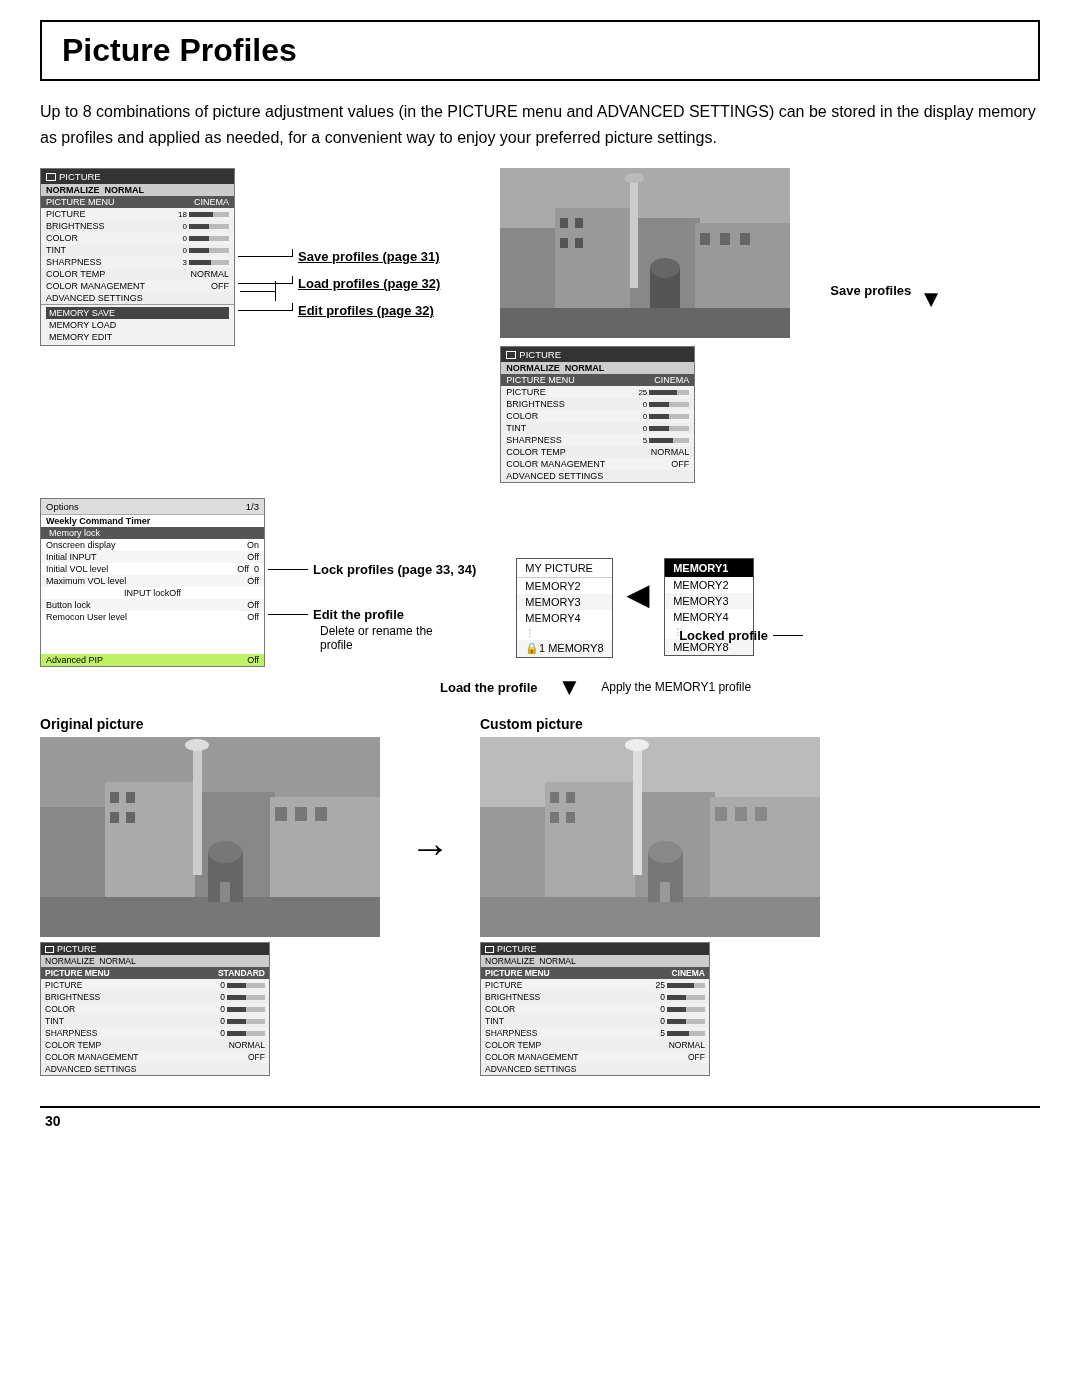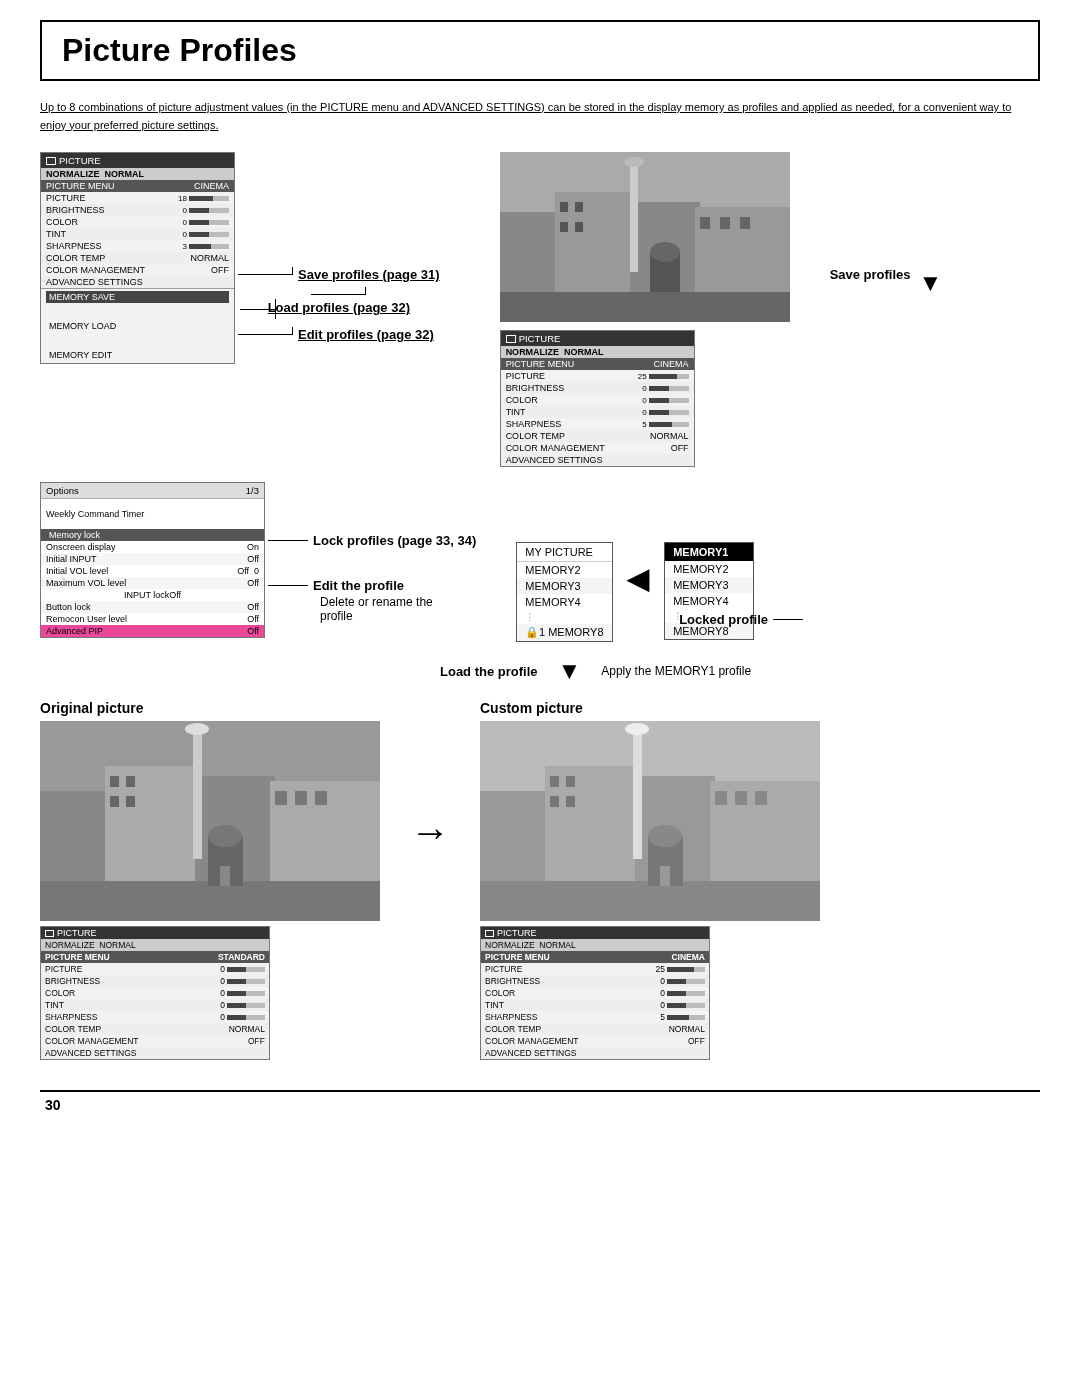--- a/index.html
+++ b/index.html
@@ -13,21 +13,21 @@
       padding: 20px 40px;
     }
   </style>
 </head>
 <body>
 
 <div style="font-size:32px;font-weight:bold;border:2px solid #000;padding:10px 20px;margin-bottom:18px;">
   <span>Picture Profiles</span>
 </div>
 
-<p style="font-size:11px;line-height:1.6;margin-bottom:18px;text-decoration:underline;">
+<p style="font-size:16px;line-height:1.6;margin-bottom:18px;">
   <span>Up to 8 combinations of picture adjustment values (in the PICTURE menu and ADVANCED SETTINGS) can be stored in the display memory as profiles and applied as needed, for a convenient way to enjoy your preferred picture settings.</span>
 </p>
 
 <div style="display:flex;gap:30px;align-items:flex-start;margin-bottom:15px;">
 
   <div style="display:flex;flex-direction:column;gap:5px;min-width:380px;">
 
     <div style="border:1px solid #777;background:#f2f2f2;width:195px;font-size:9.5px;">
       <div style="background:#333;color:#fff;padding:2px 5px;font-size:9.5px;display:flex;align-items:center;gap:3px;">
         <span style="width:10px;height:8px;border:1px solid #fff;display:inline-block;"></span>
@@ -89,40 +89,40 @@
           <span>NORMAL</span>
         </div>
       <div style="display:flex;justify-content:space-between;padding:1px 5px;font-size:9px;">
           <span>COLOR MANAGEMENT</span>
           <span>OFF</span>
         </div>
       <div style="padding:1px 5px;font-size:9px;background:#eee;">ADVANCED SETTINGS</div>
 
       <div style="border-top:1px solid #999;padding:2px 5px;">
         <div style="font-size:9px;padding:1px 0;background:#444;color:#fff;padding:1px 3px;">MEMORY SAVE</div>
-        <div style="font-size:9px;padding:18px 3px;">MEMORY LOAD</div>
+        <div style="font-size:9px;padding:1px 3px;">MEMORY LOAD</div>
         <div style="font-size:9px;padding:1px 3px;">MEMORY EDIT</div>
       </div>
     </div>
 
     <div style="margin-top:-70px;margin-left:200px;display:flex;flex-direction:column;gap:8px;">
       <div style="display:flex;align-items:center;gap:0;">
         <div style="width:35px;border-top:1px solid #000;"></div>
         <div style="width:0;height:20px;border-left:1px solid #000;margin-left:0;"></div>
       </div>
     </div>
 
     <div style="margin-top:5px;margin-left:0;display:flex;flex-direction:column;gap:12px;text-decoration:underline;">
       <div style="display:flex;align-items:center;gap:5px;margin-top:-62px;margin-left:198px;">
         <div style="width:55px;border-top:1px solid #000;position:relative;">
             <div style="position:absolute;right:0;top:-8px;width:1px;height:8px;background:#000;"></div>
           </div>
         <div style="font-size:13px;font-weight:bold;">Save profiles (page 31)</div>
       </div>
-      <div style="display:flex;align-items:center;gap:5px;margin-left:198px;flex-direction:column;">
+      <div style="display:flex;align-items:center;gap:5px;margin-left:198px;">
         <div style="width:55px;border-top:1px solid #000;position:relative;">
             <div style="position:absolute;right:0;top:-8px;width:1px;height:8px;background:#000;"></div>
           </div>
         <div style="font-size:13px;font-weight:bold;">Load profiles (page 32)</div>
       </div>
       <div style="display:flex;align-items:center;gap:5px;margin-left:198px;">
         <div style="width:55px;border-top:1px solid #000;position:relative;">
             <div style="position:absolute;right:0;top:-8px;width:1px;height:8px;background:#000;"></div>
           </div>
         <div style="font-size:13px;font-weight:bold;">Edit profiles (page 32)</div>
@@ -240,21 +240,21 @@
 </div>
 
 <div style="display:flex;gap:20px;align-items:flex-start;margin-bottom:15px;">
 
   <div style="display:flex;flex-direction:column;gap:5px;">
     <div style="border:1px solid #777;background:#fff;width:225px;font-size:9px;">
       <div style="display:flex;justify-content:space-between;padding:2px 5px;background:#ddd;border-bottom:1px solid #aaa;font-size:9.5px;">
         <span>Options</span>
           <span>1/3</span>
       </div>
-      <div style="padding:10px 5px;font-size:9px;">Weekly Command Timer</div>
+      <div style="padding:1px 5px;font-size:9px;font-weight:bold;">Weekly Command Timer</div>
       <div style="padding:1px 8px;font-size:9px;background:#555;color:#fff;">Memory lock</div>
       <div style="display:flex;justify-content:space-between;padding:1px 5px;font-size:9px;">
           <span>Onscreen display</span>
           <span>On</span>
         </div>
       <div style="display:flex;justify-content:space-between;padding:1px 5px;font-size:9px;background:#f5f5f5;">
           <span>Initial INPUT</span>
           <span>Off</span>
         </div>
       <div style="display:flex;justify-content:space-between;padding:1px 5px;font-size:9px;">
@@ -270,21 +270,21 @@
           <span>Off</span>
         </div>
       <div style="display:flex;justify-content:space-between;padding:1px 5px;font-size:9px;background:#f5f5f5;">
           <span>Button lock</span>
           <span>Off</span>
         </div>
       <div style="display:flex;justify-content:space-between;padding:1px 5px;font-size:9px;">
           <span>Remocon User level</span>
           <span>Off</span>
         </div>
-      <div style="display:flex;justify-content:space-between;padding:1px 5px;font-size:9px;background:#ec4899;">
+      <div style="display:flex;justify-content:space-between;padding:1px 5px;font-size:9px;background:#bef264;margin-top:31px;">
           <span>Advanced PIP</span>
           <span>Off</span>
         </div>
     </div>
 
     <div style="display:flex;align-items:center;gap:5px;margin-left:228px;margin-top:-110px;">
       <div style="width:40px;border-top:1px solid #000;"></div>
       <div style="font-size:13px;font-weight:bold;white-space:nowrap;">Lock profiles (page 33, 34)</div>
     </div>
 

